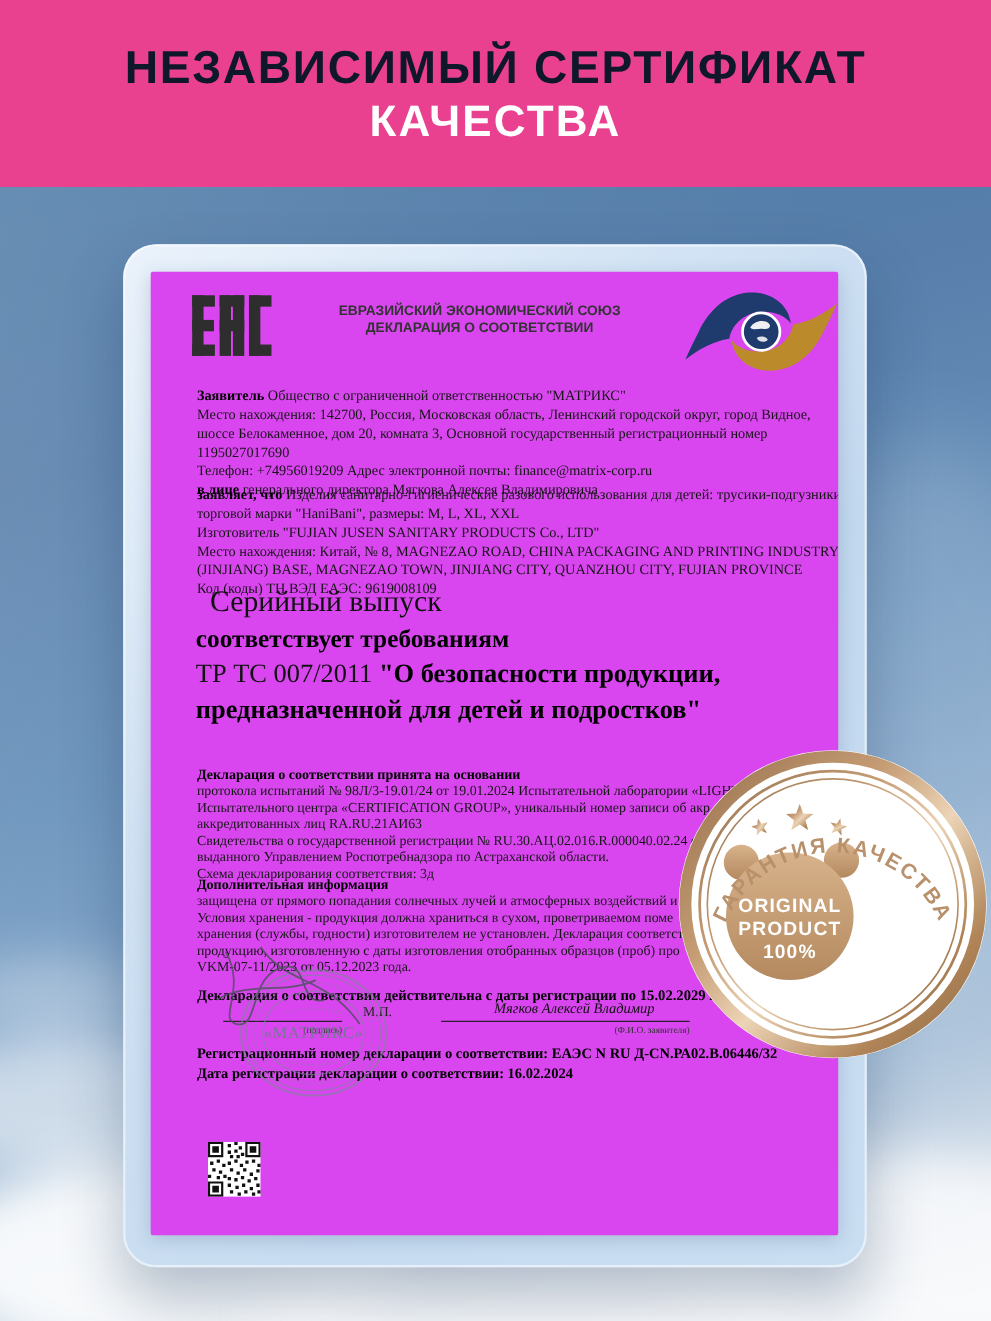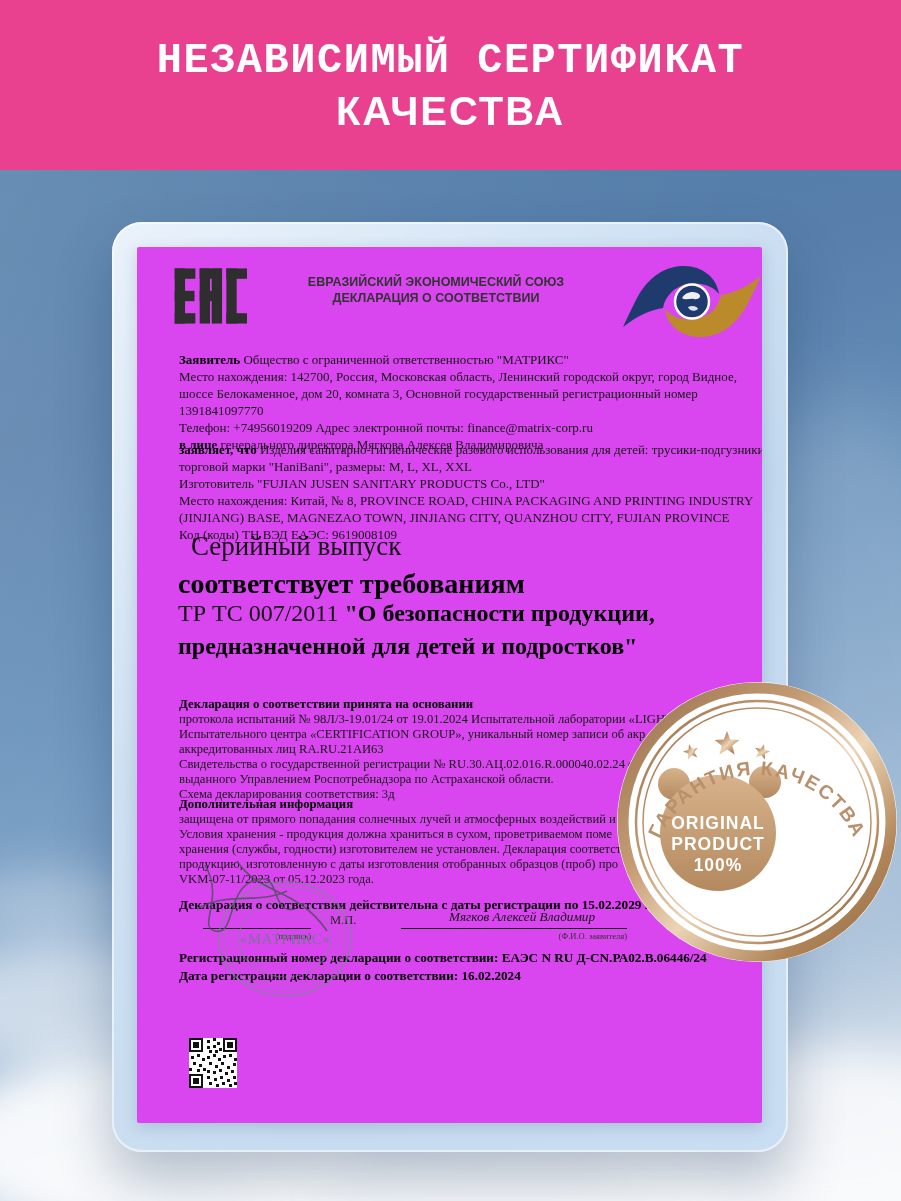--- a/index.html
+++ b/index.html
@@ -2,22 +2,22 @@
 <html><head>
 <meta charset="utf-8">
 <style>
   html,body{margin:0;padding:0;background:#222;}
   .stage{position:relative;width:901px;height:1201px;overflow:hidden;
          font-family:"Liberation Serif",serif;background:#6f97c1;}
 
   
   .banner{position:absolute;left:0;top:0;width:901px;height:170px;background:#e94190;
           display:flex;flex-direction:column;align-items:center;justify-content:center;gap:4px;z-index:5;}
-  .banner .t1{font-family:Liberation Mono, monospace;font-weight:700;font-size:42px;
-              color:#ffffff;letter-spacing:1.5px;}
+  .banner .t1{font-family:Liberation Sans, sans-serif;font-weight:700;font-size:42px;
+              color:#0f172a;letter-spacing:1.5px;}
   .banner .t2{font-family:"Liberation Sans",sans-serif;font-weight:700;font-size:40px;
               color:#fff;letter-spacing:2px;}
 
   
   .sky{position:absolute;left:0;top:170px;width:901px;height:1031px;
        background:linear-gradient(165deg,#4e7ba7 0%,#587fab 22%,#6690ba 45%,#7fa3c8 62%,
                   #a9c1d9 78%,#d8e1ec 90%,#eef1f6 100%);}
   .sky::before{content:"";position:absolute;inset:0;
        background:linear-gradient(115deg,rgba(255,255,255,.14) 0%,rgba(255,255,255,.04) 34%,rgba(255,255,255,0) 55%);}
   .cloud{position:absolute;background:#fff;border-radius:50%;filter:blur(22px);}
@@ -39,21 +39,21 @@
 
   
   .abs{position:absolute;}
   .union{left:124px;top:27px;width:350px;text-align:center;font-family:"Liberation Sans",sans-serif;
          font-weight:700;font-size:12.5px;line-height:16px;color:#333;}
   .blk{left:42px;font-size:13px;line-height:17px;color:#141414;white-space:nowrap;}
   .blk b{font-weight:700;color:#000;}
   .blk-sm{left:42px;font-size:12.6px;line-height:15px;color:#161616;white-space:nowrap;}
   .blk-sm .ttl{font-weight:700;font-size:12.8px;color:#000;}
   .h-reg{left:54px;font-size:27px;color:#111;white-space:nowrap;}
-  .h-bold{left:41px;font-size:28px;font-weight:700;color:#000;white-space:nowrap;}
+  .h-bold{left:41px;font-size:23px;font-weight:700;color:#000;white-space:nowrap;}
   .h-mix{left:41px;font-size:24px;color:#111;white-space:nowrap;}
   .h-mix b{font-weight:700;color:#000;}
   .validity{left:42px;top:650px;font-size:13.3px;font-weight:700;color:#000;white-space:nowrap;}
   .mp{left:193px;top:666px;font-size:12.5px;color:#222;}
   .fio-name{left:312px;top:662px;font-size:13.2px;color:#111;white-space:nowrap;font-style:italic;}
   .sigline{border-top:1.4px solid #1a1a1a;height:0;}
   .sl-left{left:66px;top:681px;width:108px;}
   .sl-right{left:264px;top:681px;width:226px;}
   .cap{font-size:8.5px;color:#333;text-align:right;}
   .cap-sign{left:66px;top:684px;width:108px;}
@@ -111,30 +111,30 @@
                C126,31 113,38 99,40 C97,52 87,62 74,64 C61,66 49,62 43,54 Z"></path>
       <circle cx="70" cy="46.5" r="17" fill="#1f3a6d" stroke="#ffffff" stroke-width="2.5"></circle>
       <path fill="#ffffff" opacity=".92" d="M60,43 c3,-6 12,-8 17,-4 c3,3 -1,6 -5,5 c-4,-1 -8,2 -12,-1 z"></path>
       <path fill="#ffffff" opacity=".85" d="M66,52 c4,-2 9,-1 10,2 c-3,3 -9,2 -10,-2 z"></path>
     </svg>
 
     <div class="abs blk" style="top:104px">
       <div><b>Заявитель</b><span> Общество с ограниченной ответственностью "МАТРИКС"</span></div>
       <div>Место нахождения: 142700, Россия, Московская область, Ленинский городской округ, город Видное,</div>
       <div>шоссе Белокаменное, дом 20, комната 3, Основной государственный регистрационный номер</div>
-      <div>1391841097770</div>
+      <div>1195027017690</div>
       <div>Телефон: +74956019209 Адрес электронной почты: finance@matrix-corp.ru</div>
       <div><b>в лице</b><span> генерального директора Мягкова Алексея Владимировича</span></div>
     </div>
 
     <div class="abs blk" style="top:194px">
       <div><b>заявляет, что</b><span> Изделия санитарно-гигиенические разового использования для детей: трусики-подгузники,</span></div>
       <div>торговой марки "HaniBani", размеры: M, L, XL, XXL</div>
       <div>Изготовитель "FUJIAN JUSEN SANITARY PRODUCTS Co., LTD"</div>
-      <div>Место нахождения: Китай, № 8, PROVINCE ROAD, CHINA PACKAGING AND PRINTING INDUSTRY</div>
+      <div>Место нахождения: Китай, № 8, MAGNEZAO ROAD, CHINA PACKAGING AND PRINTING INDUSTRY</div>
       <div>(JINJIANG) BASE, MAGNEZAO TOWN, JINJIANG CITY, QUANZHOU CITY, FUJIAN PROVINCE</div>
       <div>Код (коды) ТН ВЭД ЕАЭС: 9619008109</div>
     </div>
 
     <div class="abs h-reg" style="top:284px">Серийный выпуск</div>
     <div class="abs h-bold" style="top:321px">соответствует требованиям</div>
     <div class="abs h-mix" style="top:353px"><span>ТР ТС 007/2011 </span><b>"О безопасности продукции,</b></div>
     <div class="abs h-mix" style="top:386px"><b>предназначенной для детей и подростков"</b></div>
 
     <div class="abs blk-sm" style="top:450px">
@@ -158,21 +158,21 @@
 
     <div class="abs validity">Декларация о соответствии действительна с даты регистрации по 15.02.2029 вкл</div>
 
     <div class="abs sigline sl-left"></div>
     <div class="abs cap cap-sign">(подпись)</div>
     <div class="abs mp">М.П.</div>
     <div class="abs fio-name">Мягков Алексей Владимир</div>
     <div class="abs sigline sl-right"></div>
     <div class="abs cap cap-fio">(Ф.И.О. заявителя)</div>
 
-    <div class="abs regline" style="top:703px">Регистрационный номер декларации о соответствии: ЕАЭС N RU Д-CN.РА02.В.06446/24</div>
+    <div class="abs regline" style="top:703px">Регистрационный номер декларации о соответствии: ЕАЭС N RU Д-CN.РА02.В.06446/32</div>
     <div class="abs regline" style="top:721px">Дата регистрации декларации о соответствии: 16.02.2024</div>
 
     <svg class="abs" style="left:30px;top:600px" width="245" height="185" viewBox="0 0 245 185">
       <g fill="none" stroke="#7c8699" opacity=".62">
         <ellipse cx="118" cy="92" rx="66" ry="57" stroke-width="1.8"></ellipse>
         <ellipse cx="118" cy="92" rx="61" ry="52.5" stroke-width="1"></ellipse>
         <ellipse cx="118" cy="92" rx="54" ry="46" stroke-width="3" stroke-dasharray="1.6 2.6" opacity=".55"></ellipse>
         <ellipse cx="118" cy="92" rx="46" ry="38" stroke-width="1.2"></ellipse>
         <path d="M88,116 q30,10 60,0" stroke-width="2" stroke-dasharray="1.4 2.2" opacity=".6"></path>
         <path d="M92,74 q26,-8 52,0" stroke-width="2" stroke-dasharray="1.4 2.2" opacity=".6"></path>

